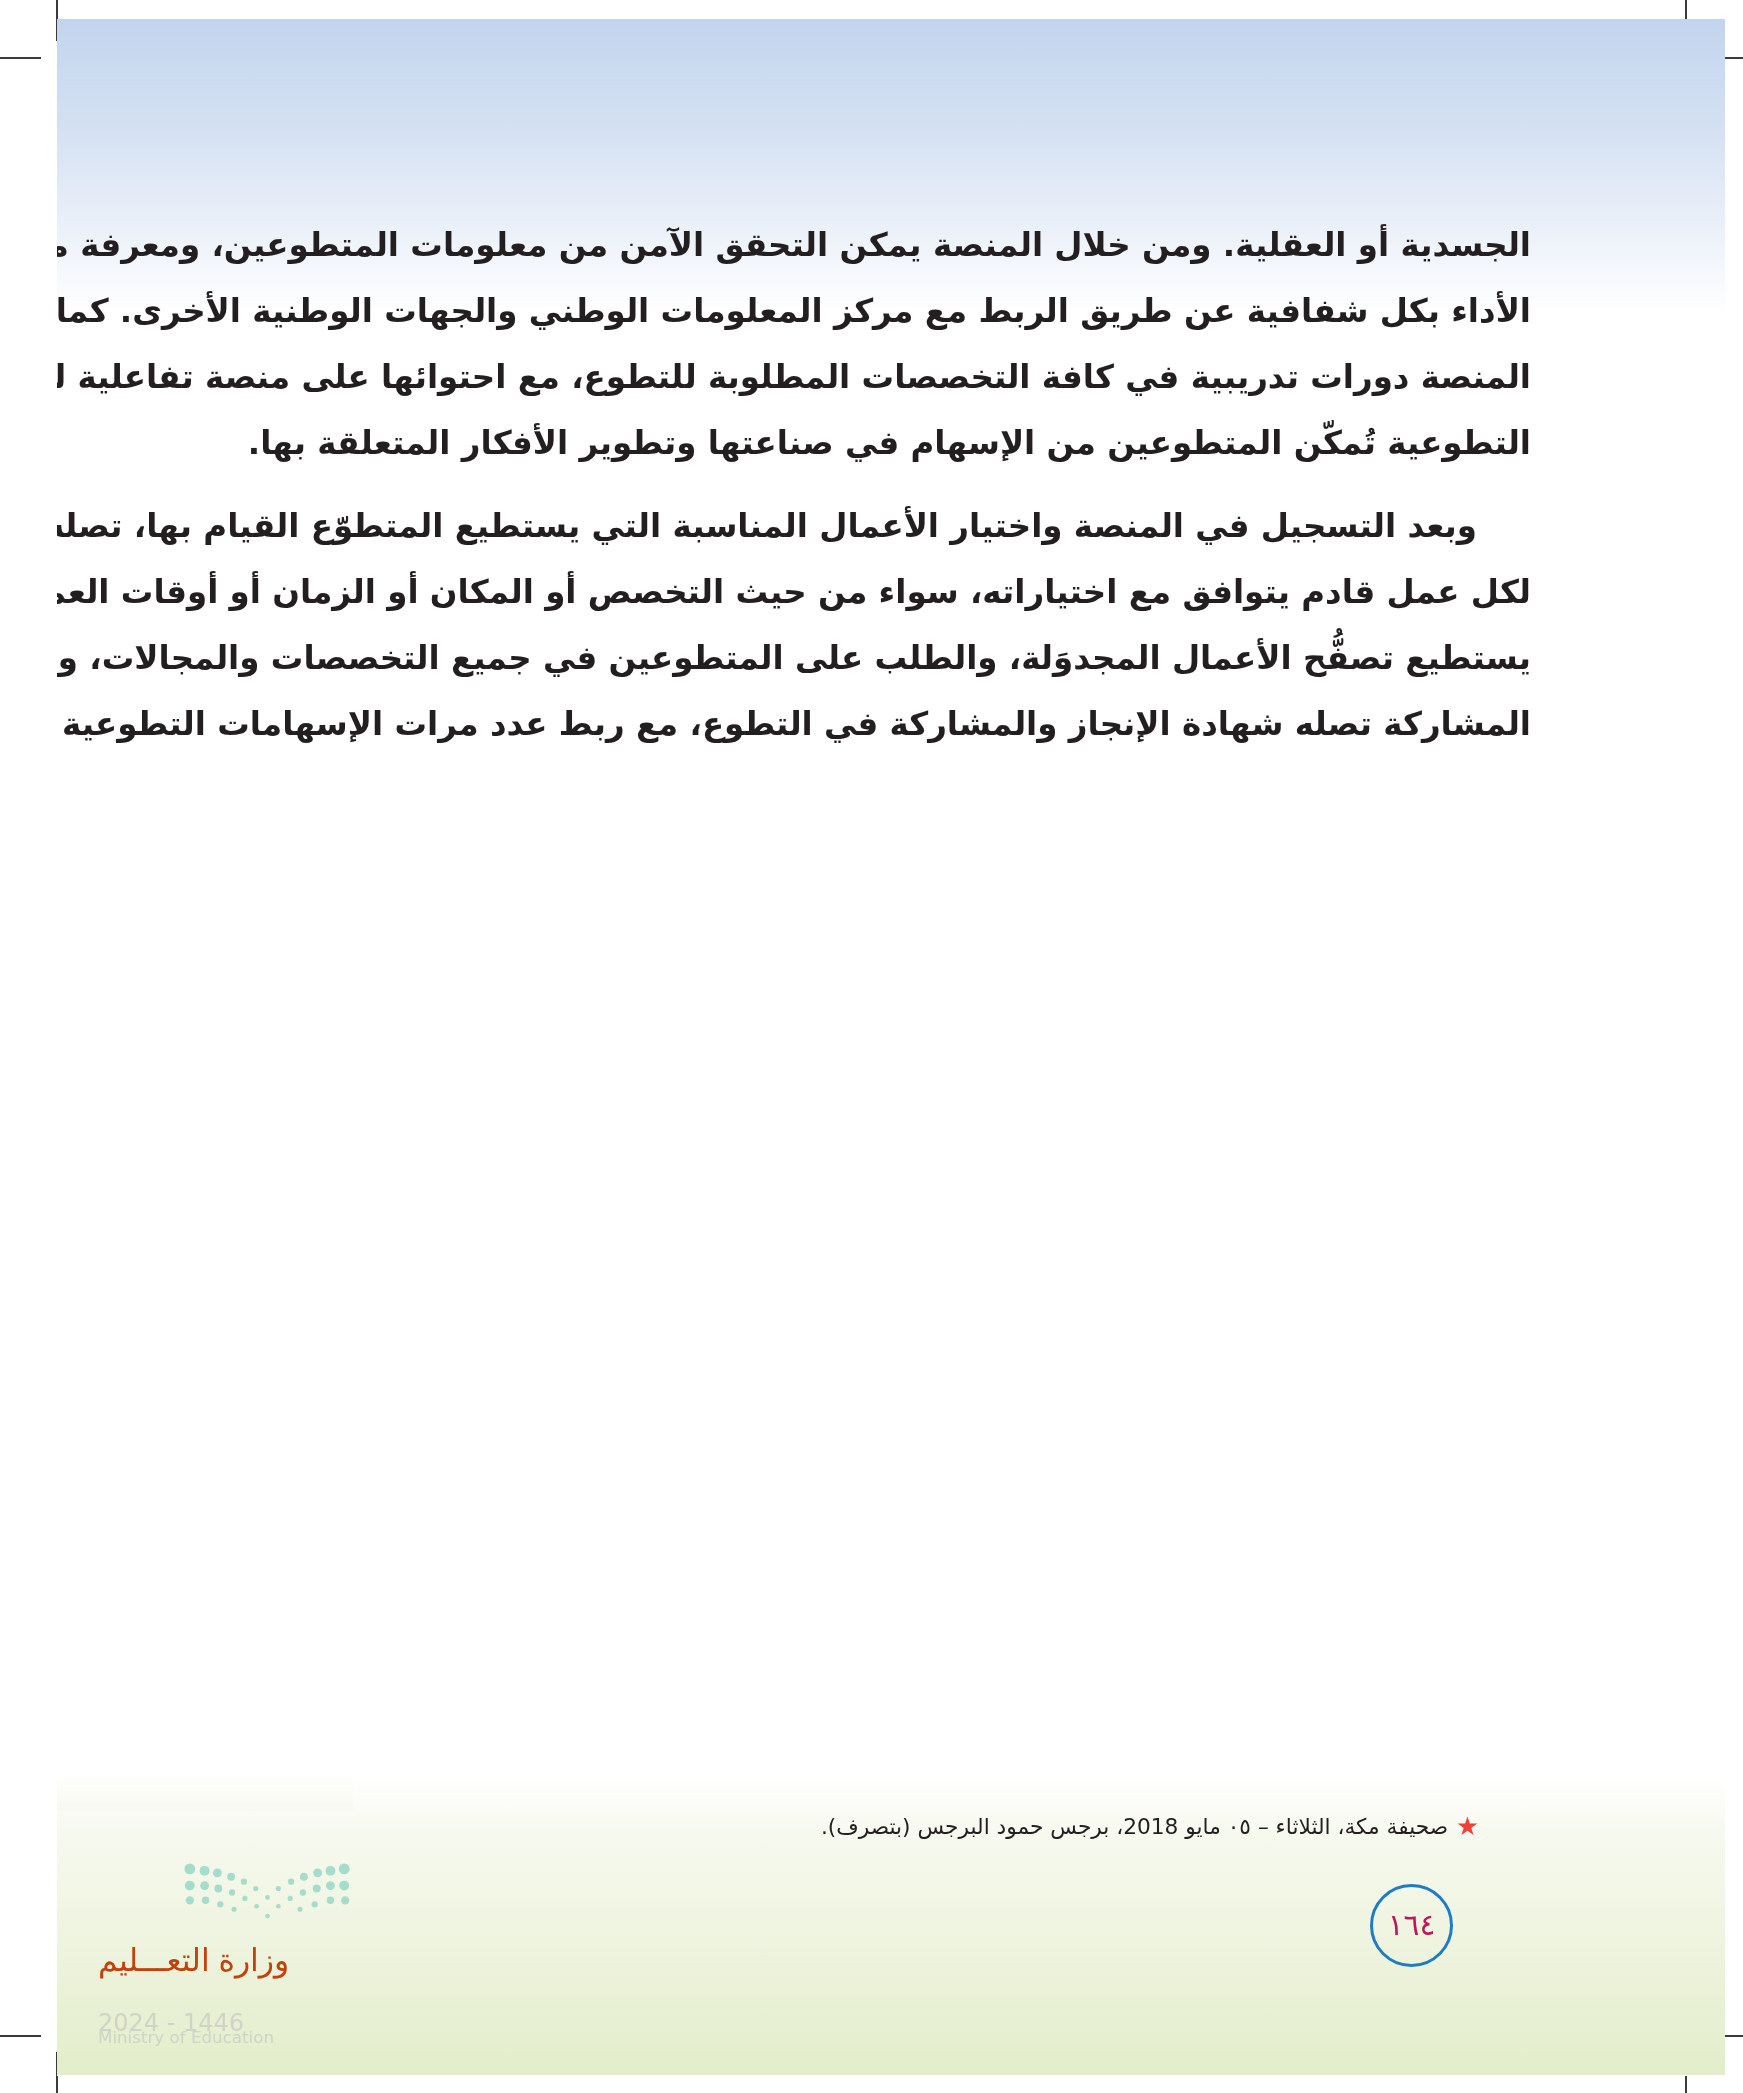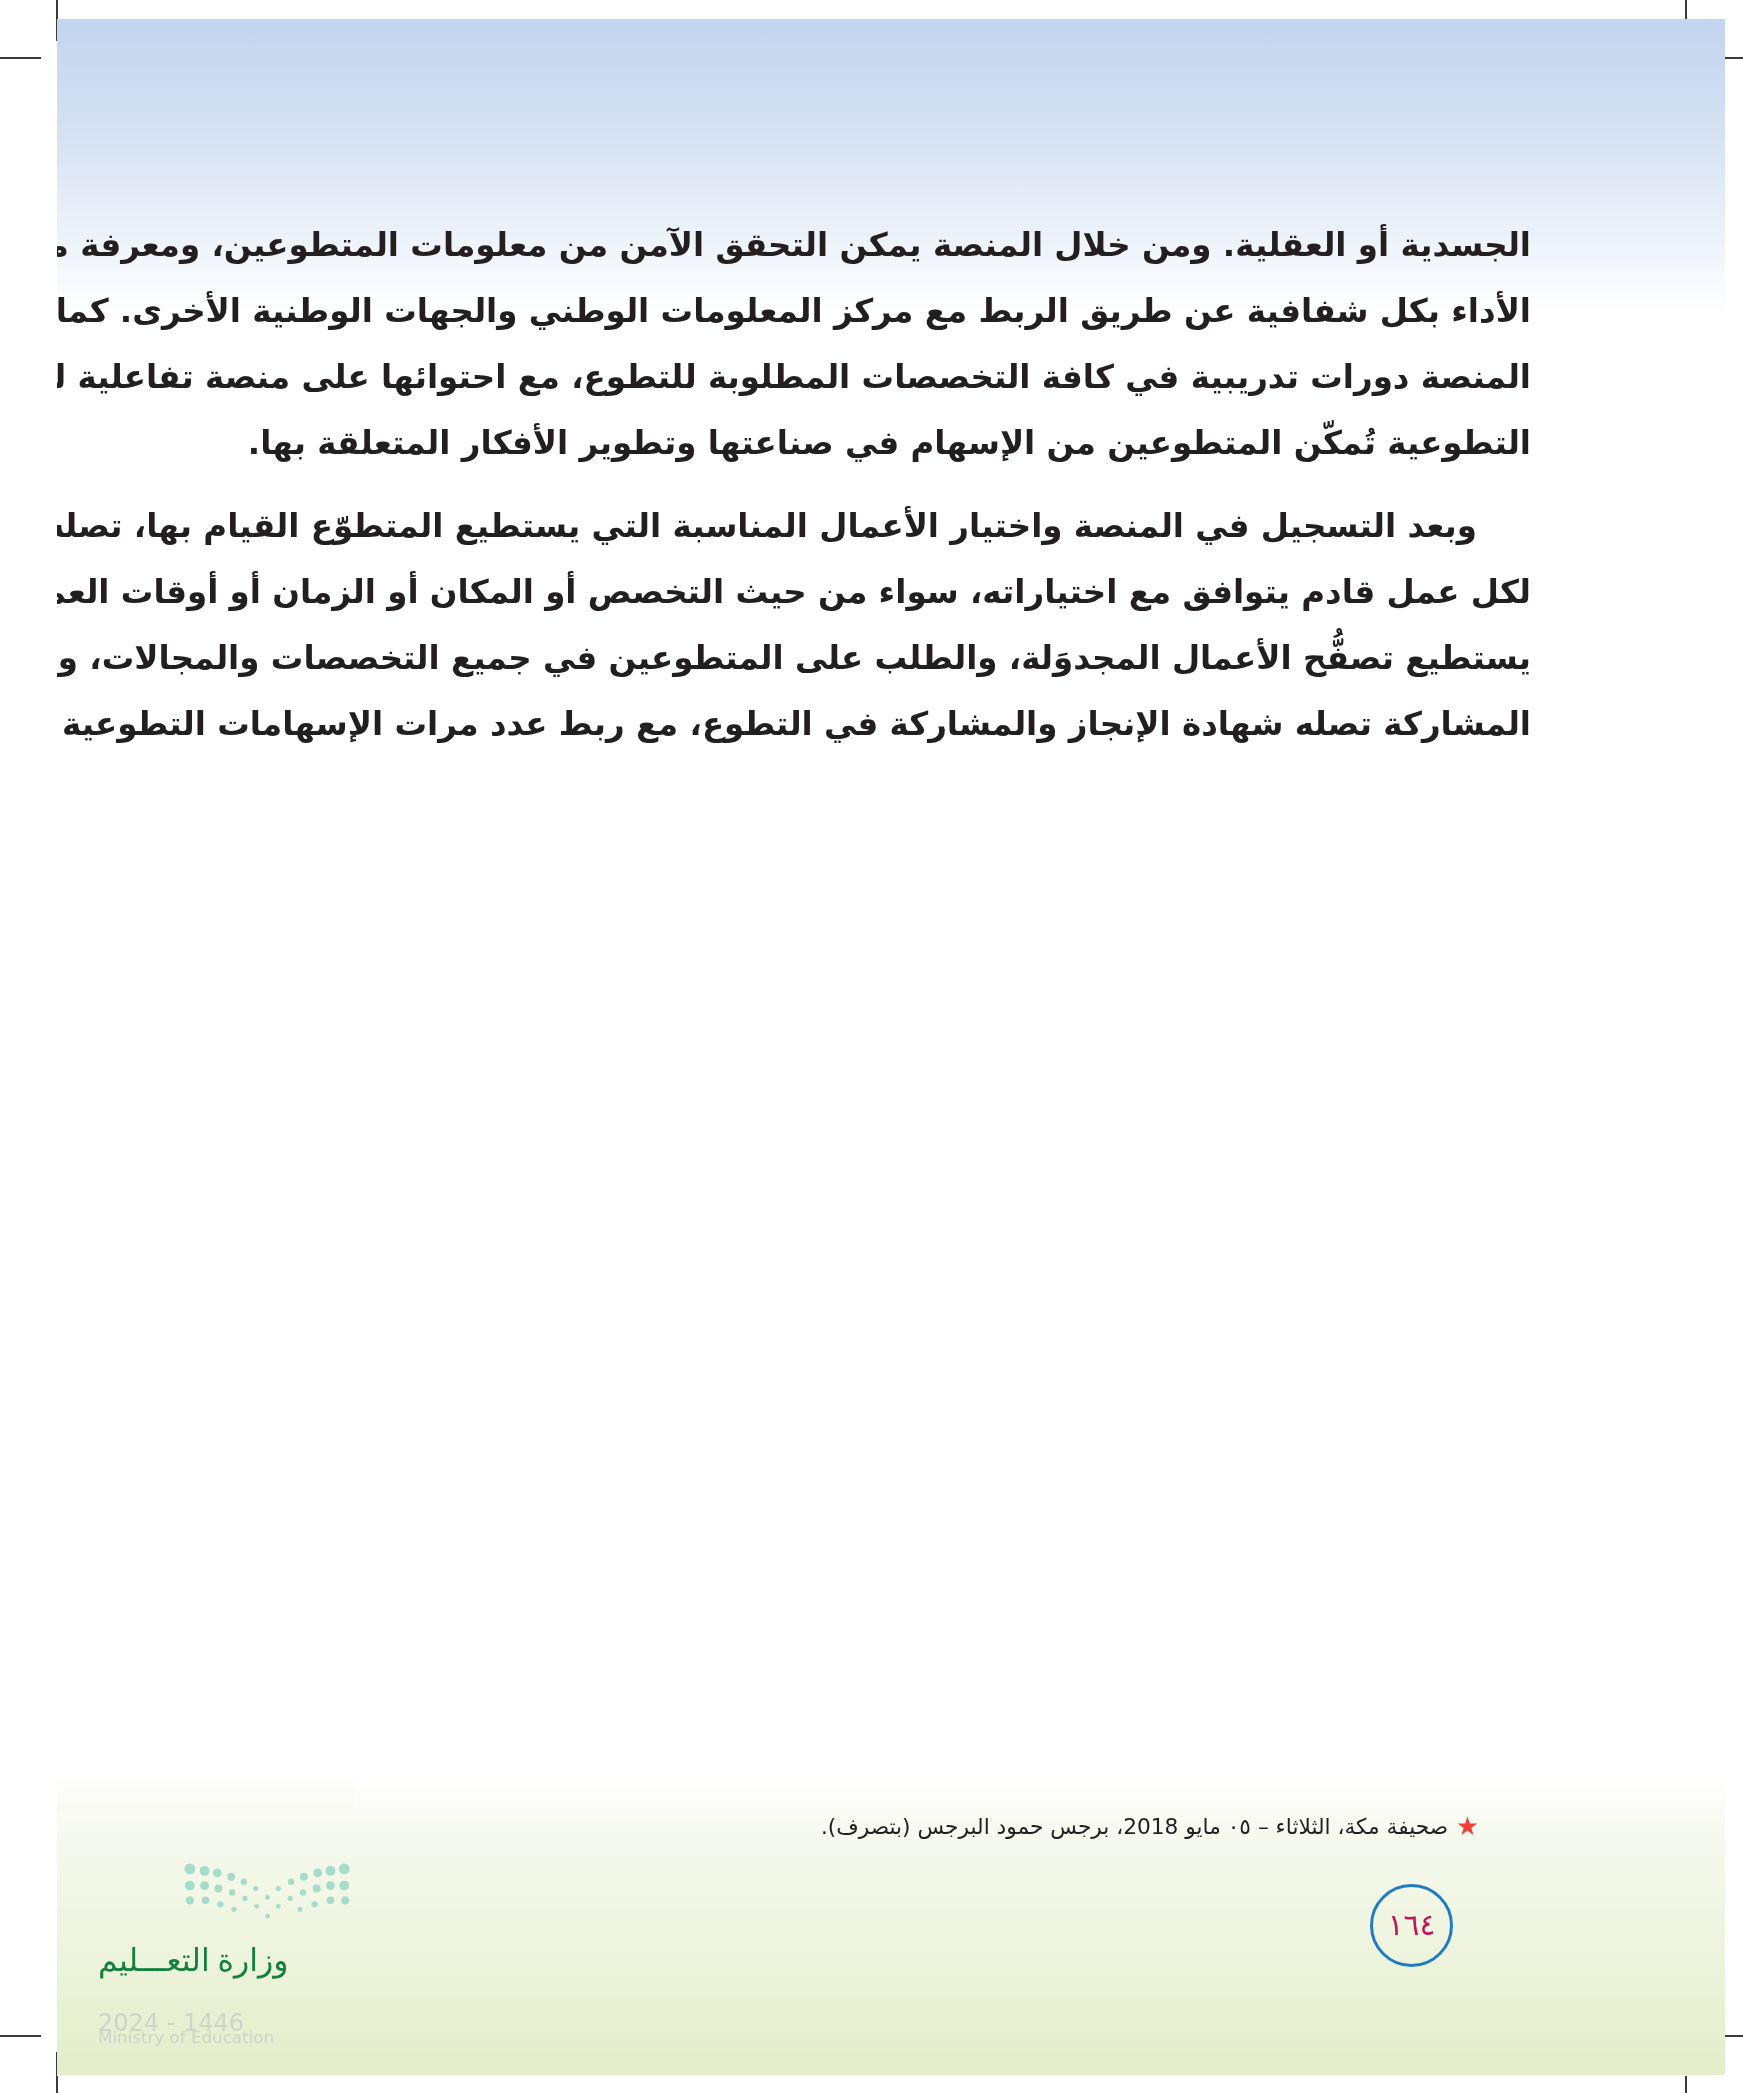--- a/index.html
+++ b/index.html
@@ -119,23 +119,23 @@
     }
     .logo-dots {
       position: absolute;
       left: 84px;
       top: 3.9px;
     }
     .logo-ar {
       position: absolute;
       left: 2px;
       top: 89px;
-      font-family: Liberation Serif, serif;
+      font-family: Liberation Sans, sans-serif;
       font-size: 31.5px;
-      color: #15803d;
+      color: #c2410c;
       direction: rtl;
       white-space: nowrap;
       letter-spacing: 1px;
     }
     .logo-en {
       position: absolute;
       left: 2px;
       top: 128px;
       font-family: "DejaVu Sans", sans-serif;
       font-size: 16.7px;

